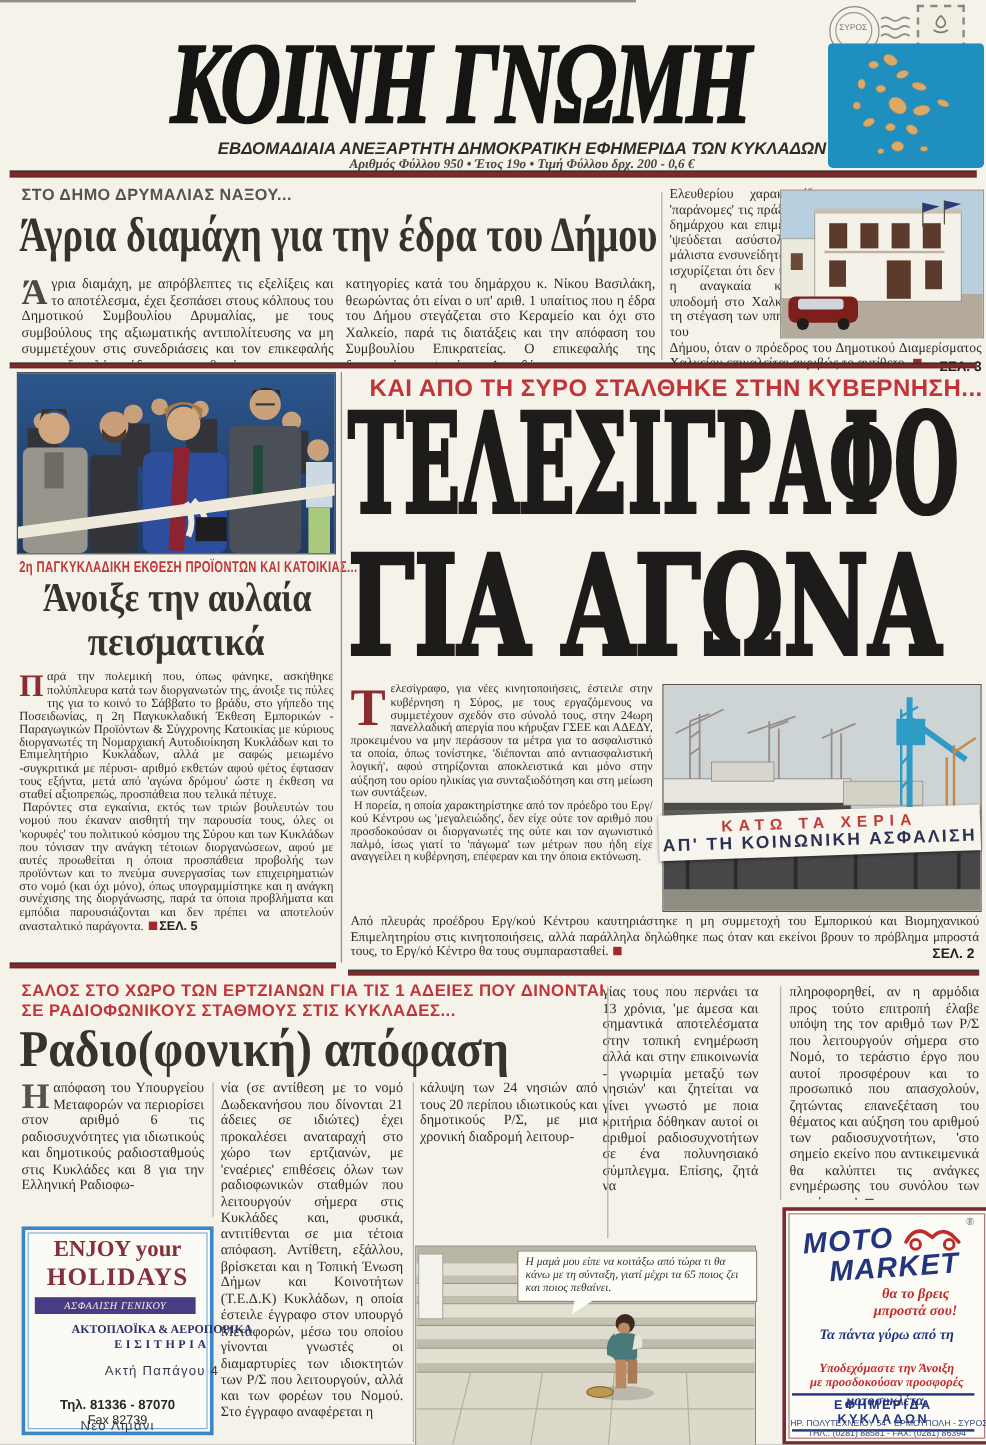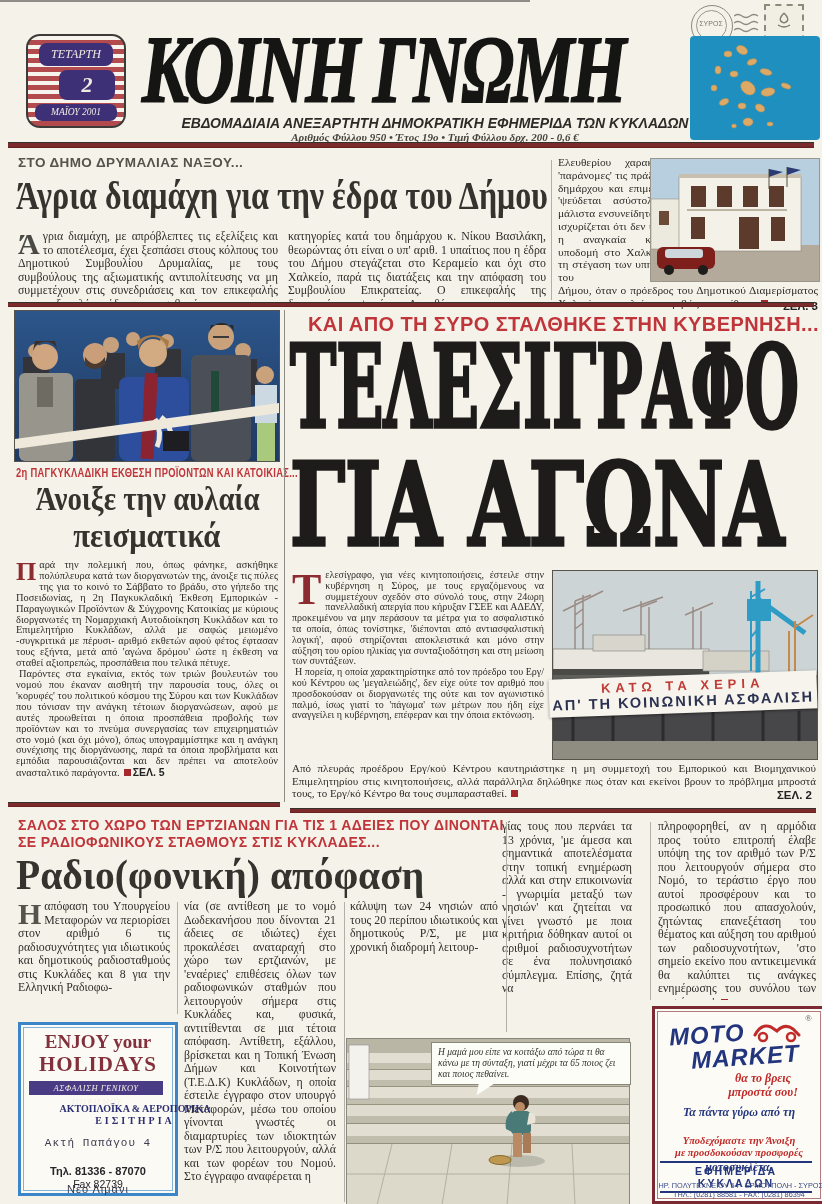--- a/index.html
+++ b/index.html
@@ -42,25 +42,20 @@
           <path d="M0 4 q4 -3 8 0 t8 0 t8 0 M0 11 q4 -3 8 0 t8 0 t8 0 M0 18 q4 -3 8 0 t8 0 t8 0" stroke="#8d897b" fill="none" stroke-width="1.4"></path>
         </svg>
     </div>
     <div class="abs" style="left:764px;top:4px;width:36px;height:44px;border:2px dashed #8d897b;background:#f1eee4;">
       <svg class="abs" style="left:8px;top:5px" width="20" height="20" viewBox="0 0 20 20">
           <path d="M10 2 C6 6 4 10 10 12 C16 10 14 6 10 2 M4 14 q6 4 12 0" stroke="#7b776a" fill="none" stroke-width="1.3"></path>
         </svg>
       <div class="abs" style="left:0;bottom:2px;width:100%;text-align:center;font-size:6.5px;color:#6d695c;font-family:'Liberation Sans',sans-serif;letter-spacing:1px;">ΕΛΛΑΣ</div>
     </div>
 
-    <div class="abs" style="left:26px;top:34px;width:96px;height:90px;border:2px solid #3b3b38;border-radius:14px;background:repeating-linear-gradient(180deg,#f7f4ee 0 4.5px,#b34a4e 4.5px 9px);">
-      <div class="abs" style="left:11px;top:7px;width:74px;height:23px;background:#3e3076;border-radius:8px;color:#efece2;font-style:italic;font-size:12px;text-align:center;line-height:23px;">ΤΕΤΑΡΤΗ</div>
-      <div class="abs" style="left:31px;top:34px;width:56px;height:30px;background:#3e3076;border-radius:8px;color:#efece2;font-style:italic;font-weight:bold;font-size:22px;text-align:center;line-height:30px;">2</div>
-      <div class="abs" style="left:7px;top:68px;width:82px;height:17px;background:#3e3076;border-radius:7px;color:#efece2;font-style:italic;font-size:9.5px;text-align:center;line-height:17px;">ΜΑΪΟΥ 2001</div>
-    </div>
 
     <div class="abs" style="left:142px;top:22px;font-size:96px;line-height:96px;font-weight:bold;font-style:italic;color:#151513;
                 -webkit-text-stroke:2px #151513;white-space:nowrap;transform:scaleX(0.73);transform-origin:left top;letter-spacing:-3px;">ΚΟΙΝΗ ΓΝΩΜΗ</div>
     <div class="abs" style="left:150px;top:115px;width:570px;text-align:center;font-family:'Liberation Sans',sans-serif;font-weight:bold;font-style:italic;font-size:14px;color:#2c2b27;">ΕΒΔΟΜΑΔΙΑΙΑ ΑΝΕΞΑΡΤΗΤΗ ΔΗΜΟΚΡΑΤΙΚΗ ΕΦΗΜΕΡΙΔΑ ΤΩΝ ΚΥΚΛΑΔΩΝ</div>
     <div class="abs" style="left:150px;top:131px;width:570px;text-align:center;font-style:italic;font-weight:bold;font-size:11px;color:#45443e;">Αριθμός Φύλλου 950 • Έτος 19ο • Τιμή Φύλλου δρχ. 200 - 0,6 €</div>
 
     <div class="abs" style="left:690px;top:36px;width:130px;height:104px;">
       <svg width="130" height="104">
         <rect x="0" y="0" width="130" height="104" rx="4" fill="#1f8fc0"></rect>
         <g fill="#dcaa66" stroke="#c2904e" stroke-width="0.5">
@@ -341,21 +336,21 @@
     </div>
   </div>
 
   <div class="abs" style="left:18px;top:1022px;width:154px;height:168px;border:3px solid #3a86c8;background:#fbfaf4;">
     <div class="abs" style="left:2px;top:2px;right:2px;bottom:2px;border:1px solid #7fb2da;"></div>
     <div class="abs" style="left:0;top:6px;width:100%;text-align:center;font-weight:bold;font-size:19px;color:#82303c;">ENJOY your</div>
     <div class="abs" style="left:0;top:27px;width:100%;text-align:center;font-weight:bold;font-size:21px;letter-spacing:1px;color:#82303c;">HOLIDAYS</div>
     <div class="abs" style="left:8px;top:56px;width:134px;height:14px;background:#4a3b85;color:#f2efe6;font-size:8.5px;font-style:italic;text-align:center;line-height:14px;letter-spacing:.5px;">ΑΣΦΑΛΙΣΗ ΓΕΝΙΚΟΥ ΤΟΥΡΙΣΜΟΥ</div>
     <div class="abs navy" style="left:0;top:78px;width:100%;text-align:center;font-weight:bold;font-size:10px;">ΑΚΤΟΠΛΟΪΚΑ &amp; ΑΕΡΟΠΟΡΙΚΑ</div>
     <div class="abs navy" style="left:0;top:90px;width:100%;text-align:center;font-weight:bold;font-size:10px;letter-spacing:3px;">ΕΙΣΙΤΗΡΙΑ</div>
-    <div class="abs" style="left:0;top:112px;width:100%;text-align:center;font-family:Liberation Mono, monospace;font-size:11px;letter-spacing:1px;color:#3c3c50;">Ακτή Παπάγου 4</div>
+    <div class="abs" style="left:0;top:112px;width:100%;text-align:center;font-family:Liberation Sans, sans-serif;font-size:11px;letter-spacing:1px;color:#3c3c50;padding-left:37px;">Ακτή Παπάγου 4</div>
     <div class="abs" style="left:0;top:126px;width:100%;text-align:center;font-family:'Liberation Sans',sans-serif;font-size:11px;letter-spacing:1px;color:#3c3c50;margin-top:32px;">Νέο Λιμάνι</div>
     <div class="abs" style="left:0;top:140px;width:100%;text-align:center;font-family:'Liberation Sans',sans-serif;font-weight:bold;font-size:11px;color:#26262b;">Τηλ. 81336 - 87070</div>
     <div class="abs" style="left:0;top:153px;width:100%;text-align:center;font-family:'Liberation Sans',sans-serif;font-size:10.5px;color:#26262b;">Fax 82739</div>
   </div>
 
   <div class="abs" style="left:652px;top:1006px;width:168px;height:192px;border:3px solid #7a2a30;background:#fcfbf6;">
     <div class="abs" style="left:2px;top:2px;right:2px;bottom:2px;border:1px solid #b07a7e;"></div>
     <div class="abs" style="left:96px;top:8px;width:52px;height:26px;">
       <svg width="52" height="26" viewBox="0 0 52 26">
         <path d="M4 18 q6 -12 16 -8 l6 4 q8 -8 16 -2 l6 6" stroke="#c02a28" stroke-width="3" fill="none" stroke-linecap="round"></path>

